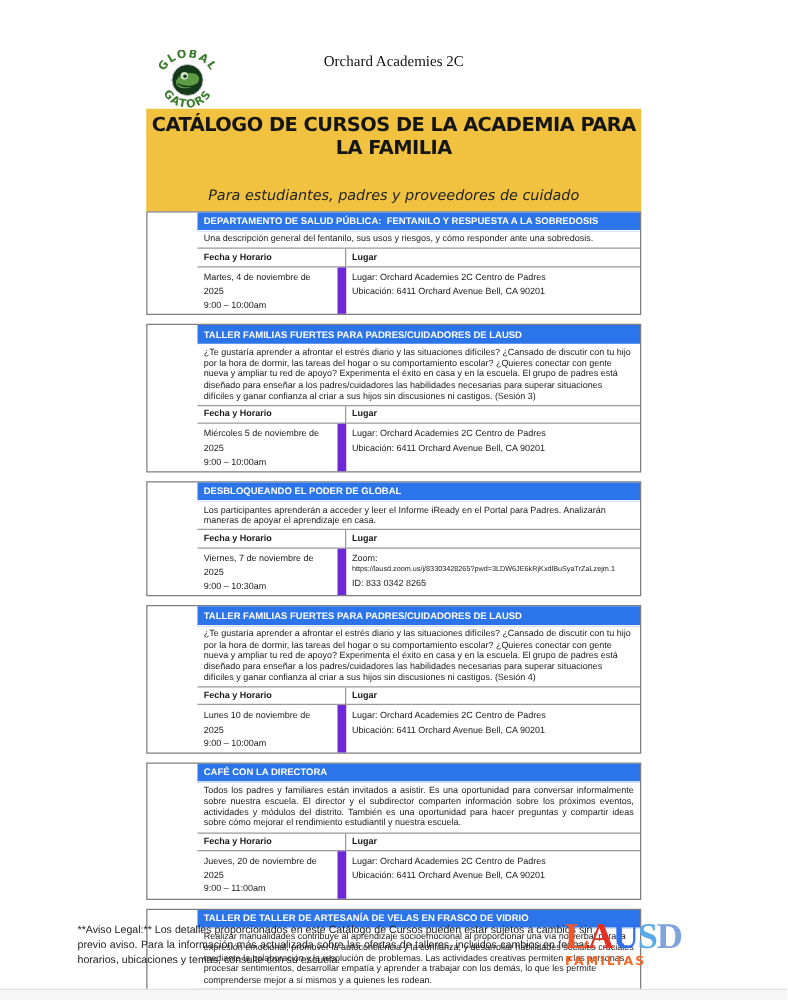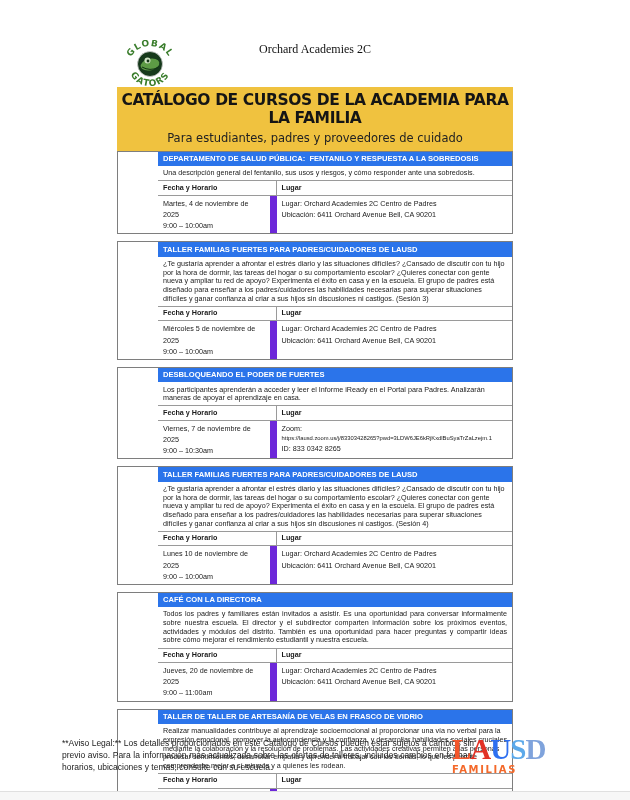--- a/index.html
+++ b/index.html
@@ -15,22 +15,22 @@
   }
   .content{width:396px;margin:0 auto;}
   .banner{
     background:#F0C23F;text-align:center;padding:5px 4px 6px;
   }
   .banner-title{
     font-family:"DejaVu Sans",sans-serif;font-weight:700;font-size:15.5px;
     letter-spacing:-0.4px;color:#151515;line-height:1.15;
   }
   .banner-subtitle{
-    font-family:"DejaVu Sans",sans-serif;font-size:11.5px;
-    color:#222;margin-top:3px;
+    font-family:"DejaVu Sans",sans-serif;font-style:italic;font-size:11.5px;
+    color:#222;margin-top:21px;
   }
   .month-title{
     font-family:"DejaVu Sans",sans-serif;font-weight:700;font-size:24px;
     letter-spacing:-0.5px;color:#E84B2C;text-align:center;margin:7px 0 8px;
   }
   table.course-table{
     width:100%;border-collapse:separate;border-spacing:0;
     border:1px solid #7e7e7e;margin-bottom:7px;
     font-size:7.2px;line-height:1.2;color:#1a1a1a;padding-left:40px;
   }
@@ -140,21 +140,21 @@
               <div>Lugar: Orchard Academies 2C Centro de Padres</div>
               <div>Ubicación: 6411 Orchard Avenue Bell, CA 90201</div>
             </td>
     </tr>
   </tbody>
       </table>
 
   <table class="course-table">
     <tbody>
           <tr>
-            <td colspan="2" class="sec-title">DESBLOQUEANDO EL PODER DE FUERTES</td>
+            <td colspan="2" class="sec-title">DESBLOQUEANDO EL PODER DE GLOBAL</td>
           </tr>
     <tr>
             <td colspan="2" class="sec-desc">Los participantes aprenderán a acceder y leer el Informe iReady en el Portal para Padres. Analizarán maneras de apoyar el aprendizaje en casa.</td>
           </tr>
     <tr>
       <th class="col-date">Fecha y Horario</th>
       <th>Lugar</th>
     </tr>
     <tr>
       <td class="cell-date">

